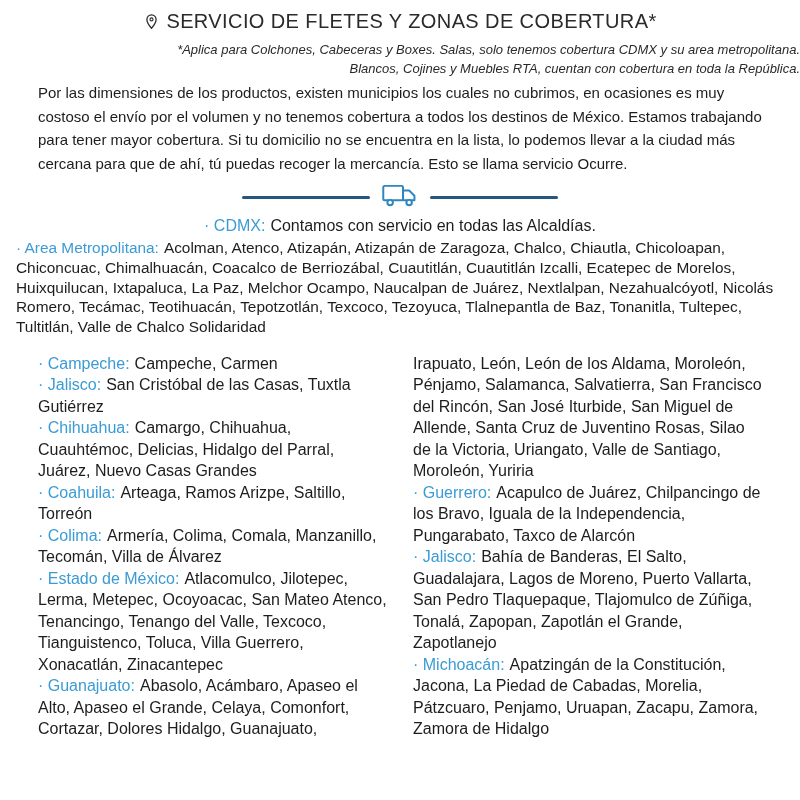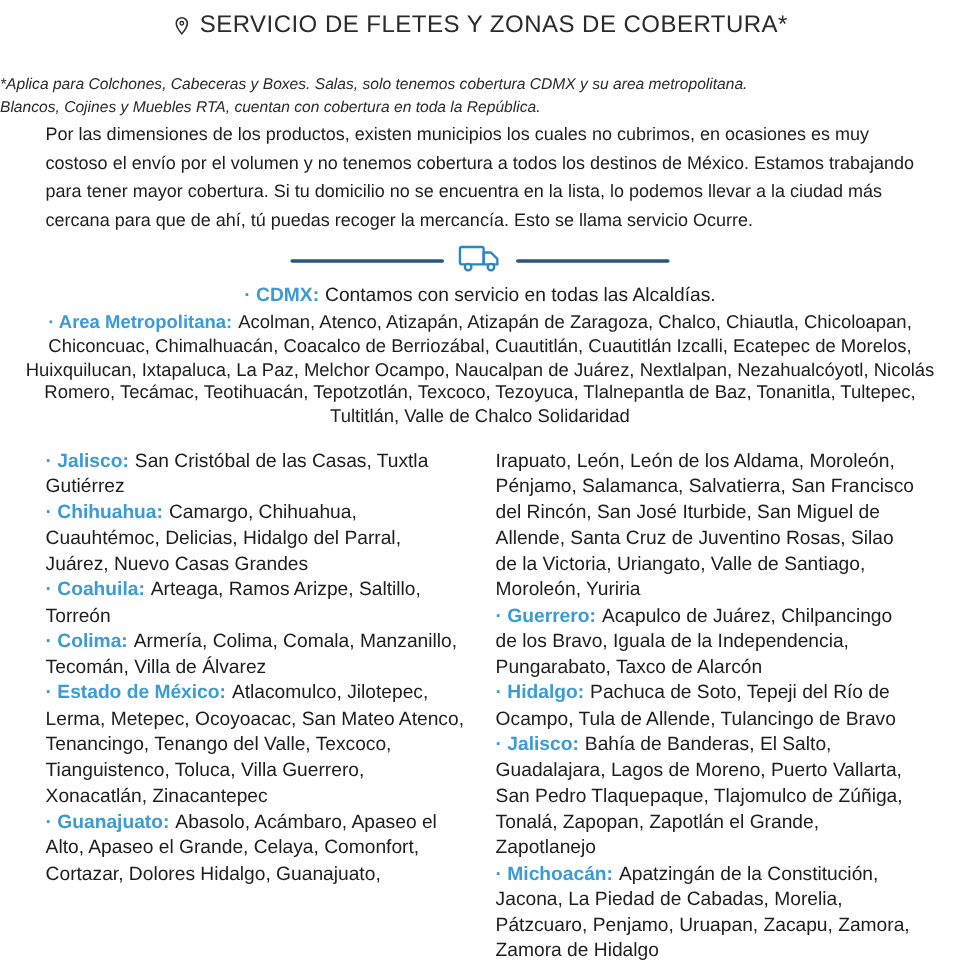--- a/index.html
+++ b/index.html
@@ -27,22 +27,22 @@
     gap: 6px;
   }
   .title-row svg { display: block; }
   .page-title {
     font-size: 20px;
     letter-spacing: 0.4px;
     color: #2a2a2c;
     white-space: nowrap;
   }
   .disclaimer {
-    margin-top: 27px;
-    text-align: left;
+    margin-top: 7px;
+    text-align: right;
     font-style: italic;
     font-size: 13px;
     line-height: 19px;
     color: #2a2a2c;
   }
   .verify-line {
     margin-top: 15px;
     text-align: center;
     font-style: italic;
     font-size: 15px;
@@ -69,28 +69,27 @@
     background: #27567f;
   }
   .cdmx-line {
     text-align: center;
     font-size: 16px;
     margin-top: 4px;
   }
   .metro-block {
     margin: 3px auto 16px;
     max-width: 768px;
-    text-align: center;
+    text-align: left;
     font-size: 15.4px;
     line-height: 19.8px;
   }
   .state-label {
     color: #3a9bd5;
     margin-right: 5px;
-    font-weight: bold;
   }
   .columns {
     display: flex;
     gap: 26px;
     padding: 0 38px;
     margin-top: 12px;
   }
   .col {
     flex: 1;
     font-size: 16px;
@@ -139,32 +138,32 @@
     <span class="state-label">· CDMX:</span><span>Contamos con servicio en todas las Alcaldías.</span>
   </div>
 
   <div class="metro-block">
     <span class="state-label">· Area Metropolitana:</span><span>Acolman, Atenco, Atizapán, Atizapán de Zaragoza, Chalco, Chiautla, Chicoloapan, Chiconcuac, Chimalhuacán, Coacalco de Berriozábal, Cuautitlán, Cuautitlán Izcalli, Ecatepec de Morelos, Huixquilucan, Ixtapaluca, La Paz, Melchor Ocampo, Naucalpan de Juárez, Nextlalpan, Nezahualcóyotl, Nicolás Romero, Tecámac, Teotihuacán, Tepotzotlán, Texcoco, Tezoyuca, Tlalnepantla de Baz, Tonanitla, Tultepec, Tultitlán, Valle de Chalco Solidaridad</span>
   </div>
 
   <div class="columns">
 
     <div class="col">
+      <p class="entry"><span class="state-label">· Campeche:</span><span>Campeche, Carmen</span></p>
       <p class="entry"><span class="state-label">· Jalisco:</span><span>San Cristóbal de las Casas, Tuxtla Gutiérrez</span></p>
       <p class="entry"><span class="state-label">· Chihuahua:</span><span>Camargo, Chihuahua, Cuauhtémoc, Delicias, Hidalgo del Parral, Juárez, Nuevo Casas Grandes</span></p>
       <p class="entry"><span class="state-label">· Coahuila:</span><span>Arteaga, Ramos Arizpe, Saltillo, Torreón</span></p>
       <p class="entry"><span class="state-label">· Colima:</span><span>Armería, Colima, Comala, Manzanillo, Tecomán, Villa de Álvarez</span></p>
       <p class="entry"><span class="state-label">· Estado de México:</span><span>Atlacomulco, Jilotepec, Lerma, Metepec, Ocoyoacac, San Mateo Atenco, Tenancingo, Tenango del Valle, Texcoco, Tianguistenco, Toluca, Villa Guerrero, Xonacatlán, Zinacantepec</span></p>
       <p class="entry"><span class="state-label">· Guanajuato:</span><span>Abasolo, Acámbaro, Apaseo el Alto, Apaseo el Grande, Celaya, Comonfort, Cortazar, Dolores Hidalgo, Guanajuato,</span></p>
     </div>
 
     <div class="col">
       <p class="entry"><span>Irapuato, León, León de los Aldama, Moroleón, Pénjamo, Salamanca, Salvatierra, San Francisco del Rincón, San José Iturbide, San Miguel de Allende, Santa Cruz de Juventino Rosas, Silao de la Victoria, Uriangato, Valle de Santiago, Moroleón, Yuriria</span></p>
       <p class="entry"><span class="state-label">· Guerrero:</span><span>Acapulco de Juárez, Chilpancingo de los Bravo, Iguala de la Independencia, Pungarabato, Taxco de Alarcón</span></p>
-      <p class="entry"><span class="state-label">· Hidalgo:</span><span>Pachuca de Soto, Tepeji del Río de Ocampo, Tula de Allende, Tulancingo de Bravo</span></p>
       <p class="entry"><span class="state-label">· Jalisco:</span><span>Bahía de Banderas, El Salto, Guadalajara, Lagos de Moreno, Puerto Vallarta, San Pedro Tlaquepaque, Tlajomulco de Zúñiga, Tonalá, Zapopan, Zapotlán el Grande, Zapotlanejo</span></p>
       <p class="entry"><span class="state-label">· Michoacán:</span><span>Apatzingán de la Constitución, Jacona, La Piedad de Cabadas, Morelia, Pátzcuaro, Penjamo, Uruapan, Zacapu, Zamora, Zamora de Hidalgo</span></p>
 
     </div>
 
   </div>
 
 </div>
 
 </body></html>

